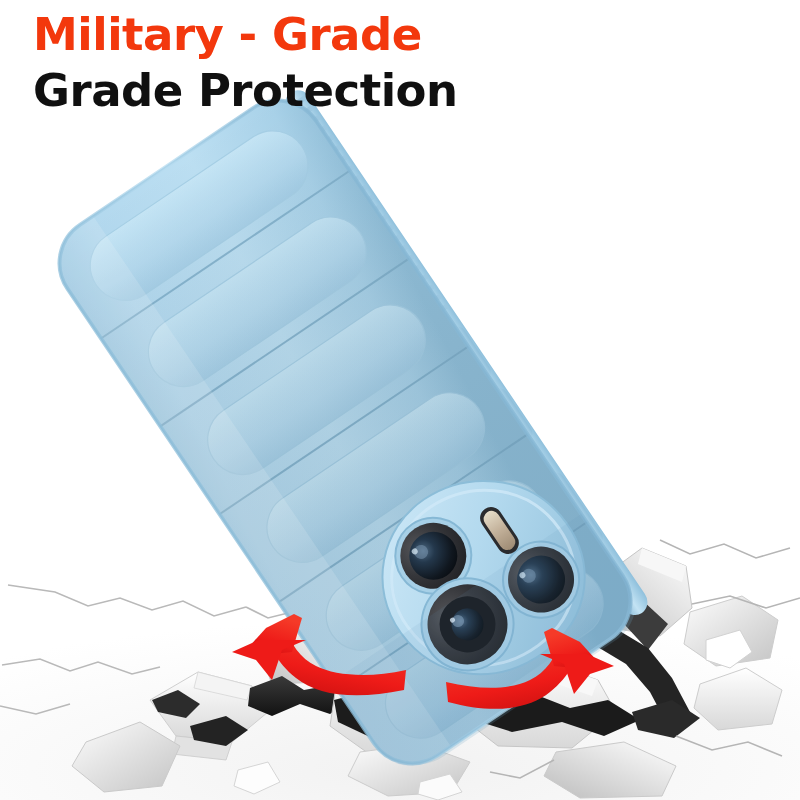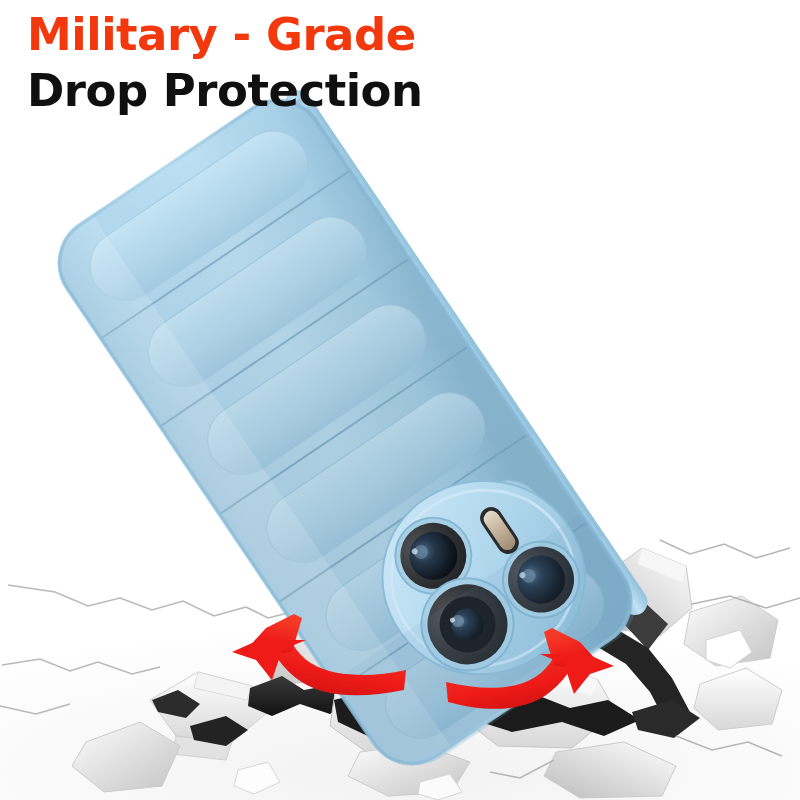--- a/index.html
+++ b/index.html
@@ -15,21 +15,21 @@
     position: relative;
     width: 800px;
     height: 800px;
     overflow: hidden;
     background: #ffffff;
   }
 
   
   .headline-block {
     position: absolute;
-    left: 27px;
+    left: 33px;
     top: 12px;
     z-index: 40;
     line-height: 1.0;
     user-select: none;
   }
   .headline-line1 {
     font-family: "DejaVu Sans", sans-serif;
     font-weight: bold;
     font-size: 45px;
     letter-spacing: -0.5px;
@@ -63,21 +63,21 @@
   
   
 </style>
 </head>
 <body>
 
 <div id="stage" style="background: rgb(255, 255, 255);">
 
   <div class="headline-block">
     <span class="headline-line1" style="color: rgb(243, 56, 13);">Military - Grade</span>
-    <span class="headline-line2" style="color: rgb(16, 16, 16);">Drop Protection</span>
+    <span class="headline-line2" style="color: rgb(16, 16, 16);">Grade Protection</span>
   </div>
 
   <svg class="layer" id="ground-layer" viewBox="0 0 800 800">
     <defs>
       <linearGradient id="shardA" x1="0" y1="0" x2="0" y2="1">
         <stop offset="0%" stop-color="#ffffff"></stop>
         <stop offset="100%" stop-color="#d8d8d8"></stop>
       </linearGradient>
       <linearGradient id="shardB" x1="0" y1="0" x2="1" y2="1">
         <stop offset="0%" stop-color="#fdfdfd"></stop>

